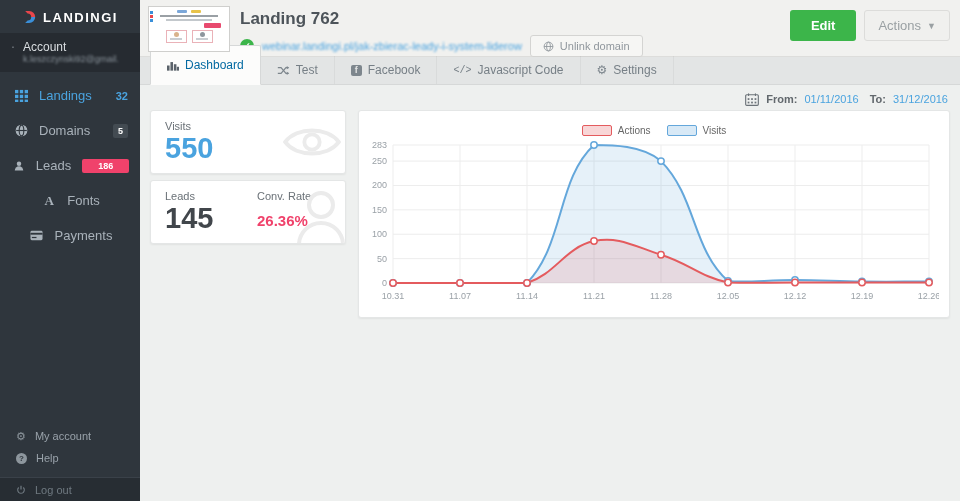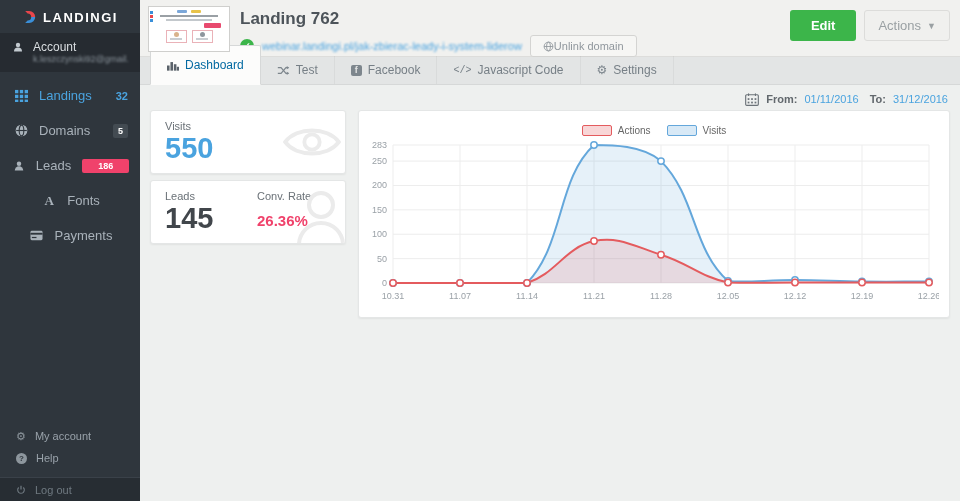--- a/index.html
+++ b/index.html
@@ -3,21 +3,21 @@
 <meta charset="utf-8">
 <style>
   * { margin:0; padding:0; box-sizing:border-box; }
   html,body { width:960px; height:501px; overflow:hidden; font-family:"Liberation Sans", sans-serif; }
   .app { width:960px; height:501px; display:flex; background:#eef0ef; }
 
   
   .sidebar { width:140px; min-width:140px; background:#2f363d; display:flex; flex-direction:column; color:#a9b2ba; }
   .logo { height:30px; display:flex; align-items:center; justify-content:center; gap:5px; padding-top:4px; cursor:pointer; }
   .logo-word { color:#fff; font-weight:bold; font-size:13px; letter-spacing:1.5px; }
-  .account { background:#262b31; padding:7px 12px 8px 12px; display:flex; align-items:flex-start; gap:9px; margin-top:3px; cursor:pointer; }
+  .account { background:#262b31; padding:7px 22px 8px 12px; display:flex; align-items:flex-start; gap:9px; margin-top:3px; cursor:pointer; }
   .account-label { font-size:12px; color:#d9dde0; line-height:14px; }
   .account-email { font-size:9px; color:#8a939b; filter:blur(1.2px); white-space:nowrap; overflow:hidden; max-width:95px; }
   .nav { margin-top:6px; }
   .nav-item { height:35px; display:flex; align-items:center; padding:0 12px 0 14px; gap:11px; font-size:13px; cursor:pointer;justify-content:center; }
   .nav-item .nav-icon { width:14px; display:flex; justify-content:center; }
   .nav-item.active, .nav-item.active .nav-label { color:var(--accent-blue,#4aa3df); }
   .badge-plain { margin-left:auto; font-size:11px; font-weight:bold; color:var(--accent-blue,#4aa3df); }
   .badge-dark { margin-left:auto; font-size:9px; font-weight:bold; color:#fff; background:#434b52; border-radius:2px; padding:2px 5px; }
   .badge-red { margin-left:auto; font-size:9px; font-weight:bold; color:#fff; background:var(--red-badge,#f0426b); border-radius:2px; padding:2px 16px; }
   .sidebar-spacer { flex:1; }
@@ -38,21 +38,21 @@
   .thumb .t-btn { width:17px; height:5px; background:#e84a6f; border-radius:1px; margin:2px 8px 0 auto; }
   .thumb .t-people { display:flex; justify-content:center; gap:5px; margin-top:2px; }
   .thumb .t-person { width:21px; height:13px; border:1px solid #eab2b8; display:flex; flex-direction:column; align-items:center; padding-top:1px; }
   .thumb .t-head { width:5px; height:5px; border-radius:50%; background:#d9b38c; }
   .thumb .t-person em { display:block; width:12px; height:1.5px; background:#c9ced2; margin-top:1px; }
   .title-block { padding-top:9px; }
   .page-title { font-size:17px; font-weight:bold; color:#4d545a; }
   .sub-row { margin-top:6px; display:flex; align-items:center; gap:8px; }
   .check-circle { width:14px; height:14px; border-radius:50%; background:var(--green,#3cb54a); color:#fff; font-size:9px; font-weight:bold; display:flex; align-items:center; justify-content:center; }
   .domain-link { font-size:11px; color:var(--accent-blue,#4aa3df); filter:blur(1.1px); cursor:pointer; }
-  .unlink-btn { display:inline-flex; align-items:center; border:1px solid #d4d4d2; background:#f6f6f4; color:#90979d; font-size:11px; border-radius:3px; padding:4px 12px; cursor:pointer; }
+  .unlink-btn { display:inline-flex; align-items:center; gap:6px; border:1px solid #d4d4d2; background:#f6f6f4; color:#90979d; font-size:11px; border-radius:3px; padding:4px 12px; cursor:pointer; }
   .topbar-right { margin-left:auto; display:flex; gap:8px; padding:10px 12px 0 0; }
   .btn-edit { background:var(--green,#3cb54a); color:#fff; border:none; border-radius:3px; font-size:13px; font-weight:bold; padding:7px 21px; cursor:pointer; }
   .btn-actions { background:#f0f0ee; color:#9aa0a3; border:1px solid #dcdcda; border-radius:3px; font-size:13px; padding:7px 13px; cursor:pointer; display:inline-flex; align-items:center; gap:6px; }
   .caret { font-size:9px; }
 
   
   .tabstrip { height:28px; background:#e3e5e5; border-bottom:1px solid #d6d8d8; display:flex; align-items:flex-end; padding-left:10px; }
   .tab { height:28px; display:inline-flex; align-items:center; gap:6px; padding:0 16px; font-size:12px; color:#767f86; cursor:pointer; border-right:1px solid rgba(0,0,0,0.045); }
   .tab.active { background:#fcfcfb; border:1px solid #d6d8d8; border-bottom:1px solid #fcfcfb; margin-bottom:-1px; height:40px; color:#0369a1; border-radius:2px 2px 0 0; }
   .tab .code-glyph { font-family:"Liberation Mono", monospace; font-size:10px; }

